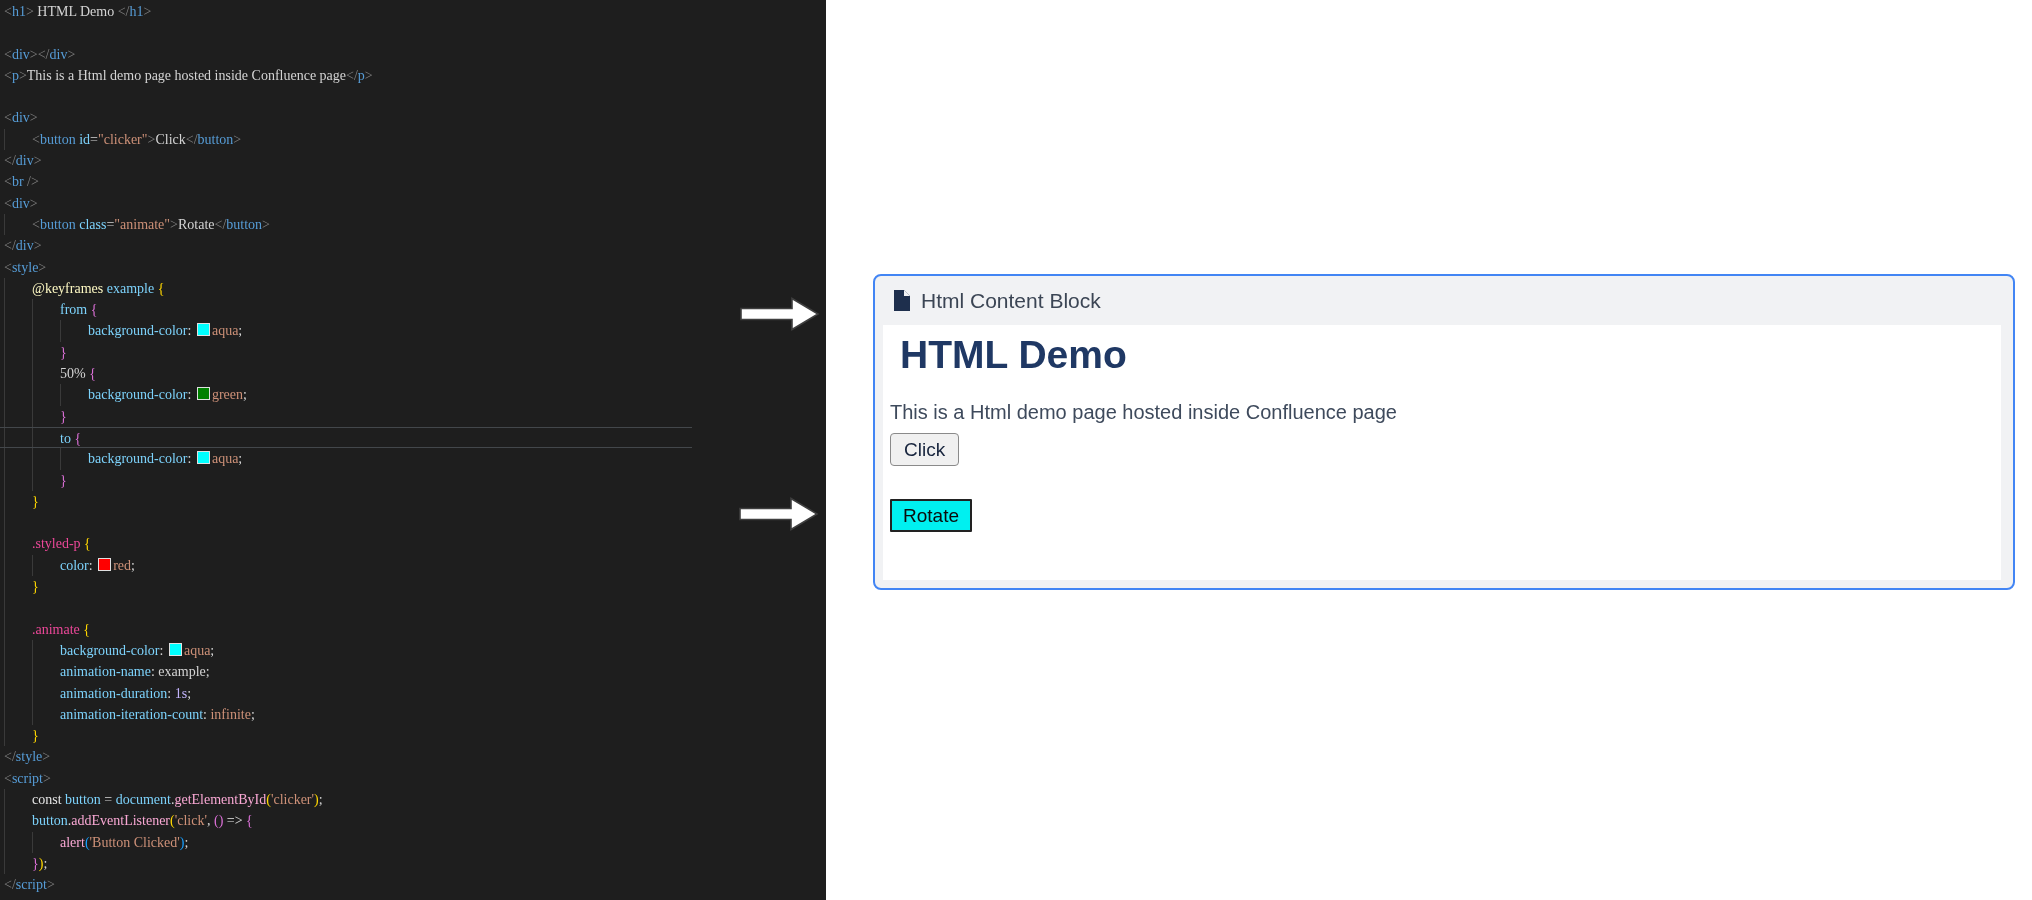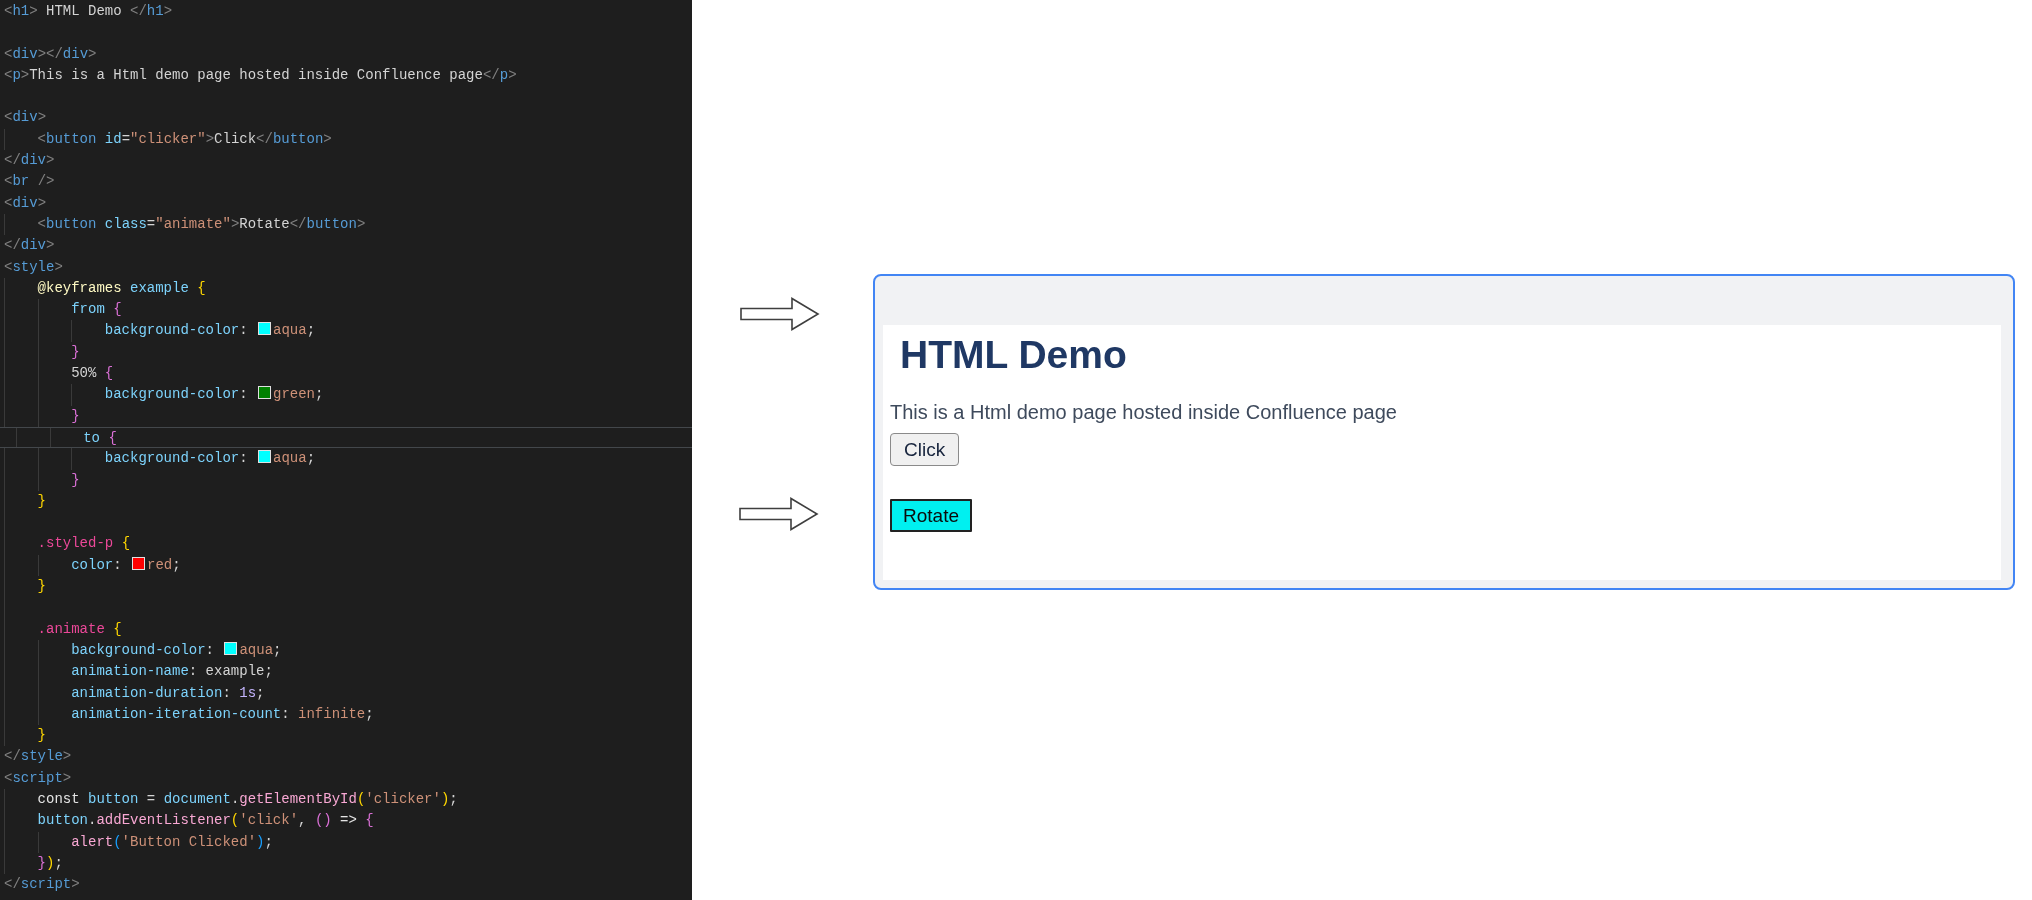--- a/index.html
+++ b/index.html
@@ -2,28 +2,28 @@
 <html><head>
 <meta charset="utf-8">
 <style>
   html,body{margin:0;padding:0;}
   body{
     width:2032px;height:900px;background:#ffffff;position:relative;overflow:hidden;
     font-family:"Liberation Sans",sans-serif;
   }
   
   .editor{
-    position:absolute;left:0;top:0;width:692px;height:900px;
+    position:absolute;left:0;top:0;width:826px;height:900px;
     background:#1e1e1e;padding:1px 0 0 4px;box-sizing:border-box;
-    font-family:Liberation Mono, monospace;font-size:14px;line-height:21.3px;
+    font-family:Liberation Serif, serif;font-size:14px;line-height:21.3px;
     color:#d4d4d4;white-space:pre;overflow:hidden;
   }
   .line{height:21.3px;box-sizing:border-box;}
   .line.hl{border-top:1px solid #43474b;border-bottom:1px solid #43474b;
-           margin-left:-4px;padding-left:16px;width:692px;}
+           margin-left:-4px;padding-left:4px;width:692px;}
   .g{display:inline-block;width:4ch;height:100%;box-sizing:border-box;
      border-left:1px solid #3a3a3a;vertical-align:top;}
   .tk-pu{color:#808080}.tk-tag{color:#569cd6}.tk-tx{color:#d4d4d4}
   .tk-at{color:#7dd3fc}.tk-st{color:#ce9178}.tk-kw{color:#fef9c3}
   .tk-kb{color:#e5e5e5}.tk-sel{color:#ec4899}.tk-fn{color:#f9a8d4}
   .tk-nu{color:#c4b5fd}.tk-b1{color:#ffd700}.tk-b2{color:#da70d6}
   .tk-b3{color:#179fff}.tk-op{color:#d4d4d4}
   .sw{display:inline-block;width:11px;height:11px;border:1px solid #e0e0e0;
       margin:0 2px 0 2px;vertical-align:-1px;}
   
@@ -67,19 +67,26 @@
 <div class="editor" id="code-editor"><div class="line"><span class="tk-pu">&lt;</span><span class="tk-tag">h1</span><span class="tk-pu">&gt;</span><span class="tk-tx"> HTML Demo </span><span class="tk-pu">&lt;/</span><span class="tk-tag">h1</span><span class="tk-pu">&gt;</span></div><div class="line"></div><div class="line"><span class="tk-pu">&lt;</span><span class="tk-tag">div</span><span class="tk-pu">&gt;</span><span class="tk-pu">&lt;/</span><span class="tk-tag">div</span><span class="tk-pu">&gt;</span></div><div class="line"><span class="tk-pu">&lt;</span><span class="tk-tag">p</span><span class="tk-pu">&gt;</span><span class="tk-tx">This is a Html demo page hosted inside Confluence page</span><span class="tk-pu">&lt;/</span><span class="tk-tag">p</span><span class="tk-pu">&gt;</span></div><div class="line"></div><div class="line"><span class="tk-pu">&lt;</span><span class="tk-tag">div</span><span class="tk-pu">&gt;</span></div><div class="line"><span class="g"></span><span class="tk-pu">&lt;</span><span class="tk-tag">button</span><span class="tk-tx"> </span><span class="tk-at">id</span><span class="tk-op">=</span><span class="tk-st">"clicker"</span><span class="tk-pu">&gt;</span><span class="tk-tx">Click</span><span class="tk-pu">&lt;/</span><span class="tk-tag">button</span><span class="tk-pu">&gt;</span></div><div class="line"><span class="tk-pu">&lt;/</span><span class="tk-tag">div</span><span class="tk-pu">&gt;</span></div><div class="line"><span class="tk-pu">&lt;</span><span class="tk-tag">br</span><span class="tk-tx"> </span><span class="tk-pu">/&gt;</span></div><div class="line"><span class="tk-pu">&lt;</span><span class="tk-tag">div</span><span class="tk-pu">&gt;</span></div><div class="line"><span class="g"></span><span class="tk-pu">&lt;</span><span class="tk-tag">button</span><span class="tk-tx"> </span><span class="tk-at">class</span><span class="tk-op">=</span><span class="tk-st">"animate"</span><span class="tk-pu">&gt;</span><span class="tk-tx">Rotate</span><span class="tk-pu">&lt;/</span><span class="tk-tag">button</span><span class="tk-pu">&gt;</span></div><div class="line"><span class="tk-pu">&lt;/</span><span class="tk-tag">div</span><span class="tk-pu">&gt;</span></div><div class="line"><span class="tk-pu">&lt;</span><span class="tk-tag">style</span><span class="tk-pu">&gt;</span></div><div class="line"><span class="g"></span><span class="tk-kw">@keyframes</span><span class="tk-op"> </span><span class="tk-at">example</span><span class="tk-op"> </span><span class="tk-b1">{</span></div><div class="line"><span class="g"></span><span class="g"></span><span class="tk-at">from</span><span class="tk-op"> </span><span class="tk-b2">{</span></div><div class="line"><span class="g"></span><span class="g"></span><span class="g"></span><span class="tk-at">background-color</span><span class="tk-op">:</span><span class="tk-op"> </span><span class="sw" style="background: rgb(0, 255, 255);"></span><span class="tk-st">aqua</span><span class="tk-op">;</span></div><div class="line"><span class="g"></span><span class="g"></span><span class="tk-b2">}</span></div><div class="line"><span class="g"></span><span class="g"></span><span class="tk-tx">50%</span><span class="tk-op"> </span><span class="tk-b2">{</span></div><div class="line"><span class="g"></span><span class="g"></span><span class="g"></span><span class="tk-at">background-color</span><span class="tk-op">:</span><span class="tk-op"> </span><span class="sw" style="background: rgb(0, 128, 0);"></span><span class="tk-st">green</span><span class="tk-op">;</span></div><div class="line"><span class="g"></span><span class="g"></span><span class="tk-b2">}</span></div><div class="line hl"><span class="g"></span><span class="g"></span><span class="tk-at">to</span><span class="tk-op"> </span><span class="tk-b2">{</span></div><div class="line"><span class="g"></span><span class="g"></span><span class="g"></span><span class="tk-at">background-color</span><span class="tk-op">:</span><span class="tk-op"> </span><span class="sw" style="background: rgb(0, 255, 255);"></span><span class="tk-st">aqua</span><span class="tk-op">;</span></div><div class="line"><span class="g"></span><span class="g"></span><span class="tk-b2">}</span></div><div class="line"><span class="g"></span><span class="tk-b1">}</span></div><div class="line"><span class="g"></span></div><div class="line"><span class="g"></span><span class="tk-sel">.styled-p</span><span class="tk-op"> </span><span class="tk-b1">{</span></div><div class="line"><span class="g"></span><span class="g"></span><span class="tk-at">color</span><span class="tk-op">:</span><span class="tk-op"> </span><span class="sw" style="background: rgb(255, 0, 0);"></span><span class="tk-st">red</span><span class="tk-op">;</span></div><div class="line"><span class="g"></span><span class="tk-b1">}</span></div><div class="line"><span class="g"></span></div><div class="line"><span class="g"></span><span class="tk-sel">.animate</span><span class="tk-op"> </span><span class="tk-b1">{</span></div><div class="line"><span class="g"></span><span class="g"></span><span class="tk-at">background-color</span><span class="tk-op">:</span><span class="tk-op"> </span><span class="sw" style="background: rgb(0, 255, 255);"></span><span class="tk-st">aqua</span><span class="tk-op">;</span></div><div class="line"><span class="g"></span><span class="g"></span><span class="tk-at">animation-name</span><span class="tk-op">:</span><span class="tk-tx"> example</span><span class="tk-op">;</span></div><div class="line"><span class="g"></span><span class="g"></span><span class="tk-at">animation-duration</span><span class="tk-op">:</span><span class="tk-op"> </span><span class="tk-nu">1s</span><span class="tk-op">;</span></div><div class="line"><span class="g"></span><span class="g"></span><span class="tk-at">animation-iteration-count</span><span class="tk-op">:</span><span class="tk-op"> </span><span class="tk-st">infinite</span><span class="tk-op">;</span></div><div class="line"><span class="g"></span><span class="tk-b1">}</span></div><div class="line"><span class="tk-pu">&lt;/</span><span class="tk-tag">style</span><span class="tk-pu">&gt;</span></div><div class="line"><span class="tk-pu">&lt;</span><span class="tk-tag">script</span><span class="tk-pu">&gt;</span></div><div class="line"><span class="g"></span><span class="tk-kb">const</span><span class="tk-op"> </span><span class="tk-at">button</span><span class="tk-op"> = </span><span class="tk-at">document</span><span class="tk-op">.</span><span class="tk-fn">getElementById</span><span class="tk-b1">(</span><span class="tk-st">'clicker'</span><span class="tk-b1">)</span><span class="tk-op">;</span></div><div class="line"><span class="g"></span><span class="tk-at">button</span><span class="tk-op">.</span><span class="tk-fn">addEventListener</span><span class="tk-b1">(</span><span class="tk-st">'click'</span><span class="tk-op">, </span><span class="tk-b2">()</span><span class="tk-op"> </span><span class="tk-kb">=&gt;</span><span class="tk-op"> </span><span class="tk-b2">{</span></div><div class="line"><span class="g"></span><span class="g"></span><span class="tk-fn">alert</span><span class="tk-b3">(</span><span class="tk-st">'Button Clicked'</span><span class="tk-b3">)</span><span class="tk-op">;</span></div><div class="line"><span class="g"></span><span class="tk-b2">}</span><span class="tk-b1">)</span><span class="tk-op">;</span></div><div class="line"><span class="tk-pu">&lt;/</span><span class="tk-tag">script</span><span class="tk-pu">&gt;</span></div></div>
 
 <svg class="arrow" style="left:740px;top:297px" viewBox="0 0 80 34">
   <polygon points="1,11.5 52,11.5 52,1.5 78,17 52,32.5 52,22.5 1,22.5" fill="#ffffff" stroke="#3f3f3f" stroke-width="1.6"></polygon>
 </svg>
 <svg class="arrow" style="left:739px;top:497px" viewBox="0 0 80 34">
   <polygon points="1,11.5 52,11.5 52,1.5 78,17 52,32.5 52,22.5 1,22.5" fill="#ffffff" stroke="#3f3f3f" stroke-width="1.6"></polygon>
 </svg>
 
 <div class="panel">
+  <div class="panel-header">
+    <svg width="16" height="21" viewBox="0 0 16 21">
+      <polygon points="0,0 10,0 16,6 16,21 0,21" fill="#1e2f4d"></polygon>
+      <polygon points="10,0 16,6 10,6" fill="#f1f2f4"></polygon>
+    </svg>
+    <span class="panel-title">Html Content Block</span>
+  </div>
   <div class="white-block">
     <h1 class="demo-h1">HTML Demo</h1>
     <p class="demo-p">This is a Html demo page hosted inside Confluence page</p>
     <button class="btn-click">Click</button>
     <button class="btn-rotate" id="rotate-btn" style="background: rgb(0, 240, 240);">Rotate</button>
   </div>
 </div>
 
 </body></html>

